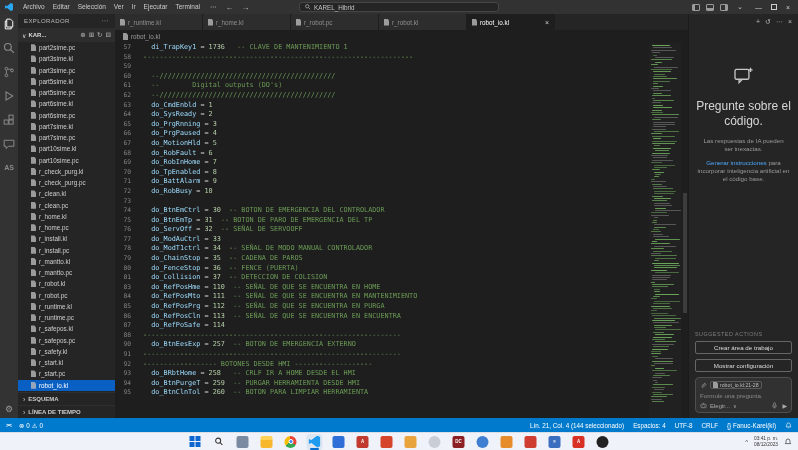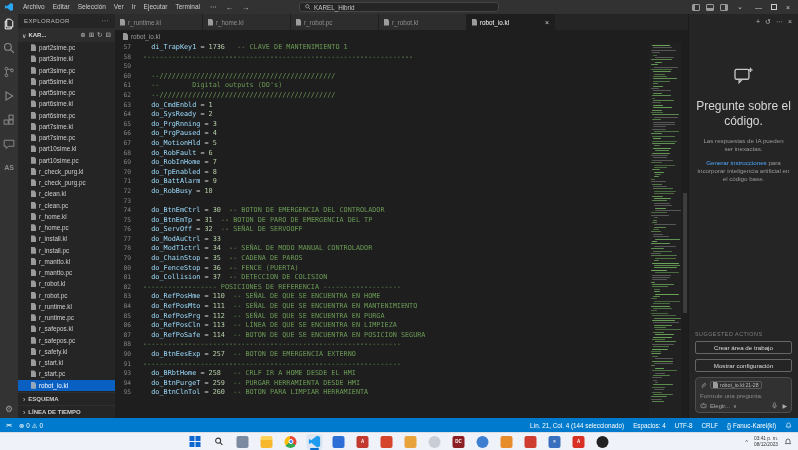--- a/index.html
+++ b/index.html
@@ -391,29 +391,29 @@
             <div class="crow"><span class="lnum">72</span><span class="tw">   </span><span class="tv">do_RobBusy</span><span class="to"> = </span><span class="tn">10</span></div>
             <div class="crow"><span class="lnum">73</span></div>
             <div class="crow"><span class="lnum">74</span><span class="tw">   </span><span class="tv">do_BtnEmCtrl</span><span class="to"> = </span><span class="tn">30</span><span class="tc">  -- BOTON DE EMERGENCIA DEL CONTROLADOR</span></div>
             <div class="crow"><span class="lnum">75</span><span class="tw">   </span><span class="tv">do_BtnEmTp</span><span class="to"> = </span><span class="tn">31</span><span class="tc">  -- BOTON DE PARO DE EMERGENCIA DEL TP</span></div>
             <div class="crow"><span class="lnum">76</span><span class="tw">   </span><span class="tv">do_ServOff</span><span class="to"> = </span><span class="tn">32</span><span class="tc">  -- SEÑAL DE SERVOOFF</span></div>
             <div class="crow"><span class="lnum">77</span><span class="tw">   </span><span class="tv">do_ModAuCtrl</span><span class="to"> = </span><span class="tn">33</span></div>
             <div class="crow"><span class="lnum">78</span><span class="tw">   </span><span class="tv">do_ModT1ctrl</span><span class="to"> = </span><span class="tn">34</span><span class="tc">  -- SEÑAL DE MODO MANUAL CONTROLADOR</span></div>
             <div class="crow"><span class="lnum">79</span><span class="tw">   </span><span class="tv">do_ChainStop</span><span class="to"> = </span><span class="tn">35</span><span class="tc">  -- CADENA DE PAROS</span></div>
             <div class="crow"><span class="lnum">80</span><span class="tw">   </span><span class="tv">do_FenceStop</span><span class="to"> = </span><span class="tn">36</span><span class="tc">  -- FENCE (PUERTA)</span></div>
             <div class="crow"><span class="lnum">81</span><span class="tw">   </span><span class="tv">do_Collision</span><span class="to"> = </span><span class="tn">37</span><span class="tc">  -- DETECCION DE COLISION</span></div>
-            <div class="crow"><span class="lnum">82</span><span class="tc"> ------------------ POSICIONES DE REFERENCIA -------------------</span></div>
             <div class="crow"><span class="lnum">83</span><span class="tw">   </span><span class="tv">do_RefPosHme</span><span class="to"> = </span><span class="tn">110</span><span class="tc">  -- SEÑAL DE QUE SE ENCUENTRA EN HOME</span></div>
             <div class="crow"><span class="lnum">84</span><span class="tw">   </span><span class="tv">do_RefPosMto</span><span class="to"> = </span><span class="tn">111</span><span class="tc">  -- SEÑAL DE QUE SE ENCUENTRA EN MANTENIMIENTO</span></div>
             <div class="crow"><span class="lnum">85</span><span class="tw">   </span><span class="tv">do_RefPosPrg</span><span class="to"> = </span><span class="tn">112</span><span class="tc">  -- SEÑAL DE QUE SE ENCUENTRA EN PURGA</span></div>
-            <div class="crow"><span class="lnum">86</span><span class="tw">   </span><span class="tv">do_RefPosCln</span><span class="to"> = </span><span class="tn">113</span><span class="tc">  -- LÍNEA DE QUE SE ENCUENTRA EN LIMPIEZA</span></div>
-            <div class="crow"><span class="lnum">87</span><span class="tw">   </span><span class="tv">do_RefPoSafe</span><span class="to"> = </span><span class="tn">114</span><span class="tc">  -- BOTON DE QUE SE ENCUENTRA EN POSICION SEGURA</span></div>
+            <div class="crow"><span class="lnum">86</span><span class="tw">   </span><span class="tv">do_RefPosCln</span><span class="to"> = </span><span class="tn">113</span><span class="tc">  -- SEÑAL DE QUE SE ENCUENTRA EN ENCUENTRA</span></div>
+            <div class="crow"><span class="lnum">87</span><span class="tw">   </span><span class="tv">do_RefPoSafe</span><span class="to"> = </span><span class="tn">114</span></div>
             <div class="crow"><span class="lnum">88</span><span class="tc"> ---------------------------------------------------------------</span></div>
             <div class="crow"><span class="lnum">90</span><span class="tw">   </span><span class="tv">do_BtnEesExp</span><span class="to"> = </span><span class="tn">257</span><span class="tc">  -- BOTON DE EMERGENCIA EXTERNO</span></div>
             <div class="crow"><span class="lnum">91</span><span class="tc"> ---------------------------------------------------------------</span></div>
+            <div class="crow"><span class="lnum">92</span><span class="tc"> ------------------ BOTONES DESDE HMI -------------------</span></div>
             <div class="crow"><span class="lnum">93</span><span class="tw">   </span><span class="tv">do_BRbtHome</span><span class="to"> = </span><span class="tn">258</span><span class="tc">   -- CRLF IR A HOME DESDE EL HMI</span></div>
             <div class="crow"><span class="lnum">94</span><span class="tw">   </span><span class="tv">do_BtnPurgeT</span><span class="to"> = </span><span class="tn">259</span><span class="tc">  -- PURGAR HERRAMIENTA DESDE HMI</span></div>
             <div class="crow"><span class="lnum">95</span><span class="tw">   </span><span class="tv">do_BtnClnTol</span><span class="to"> = </span><span class="tn">260</span><span class="tc">  -- BOTON PARA LIMPIAR HERRAMIENTA</span></div>
           </div>
         <div id="minimap">
             <div class="mline" style="width: 17.3293px; margin-left: 1.19706px; background: rgba(106, 165, 89, 0.992);"></div>
             <div class="mline" style="width: 19.1325px; margin-left: 2.11681px; background: rgba(190, 190, 190, 0.35);"></div>
             <div class="mline" style="width: 24.9678px; margin-left: 0.298239px; background: rgba(190, 190, 190, 0.35);"></div>
             <div class="mline" style="width: 8.03121px; margin-left: 0.773419px; background: rgba(190, 190, 190, 0.35);"></div>
             <div class="mline" style="width: 4.41682px; margin-left: 1.53626px; background: rgba(106, 165, 89, 0.537);"></div>

